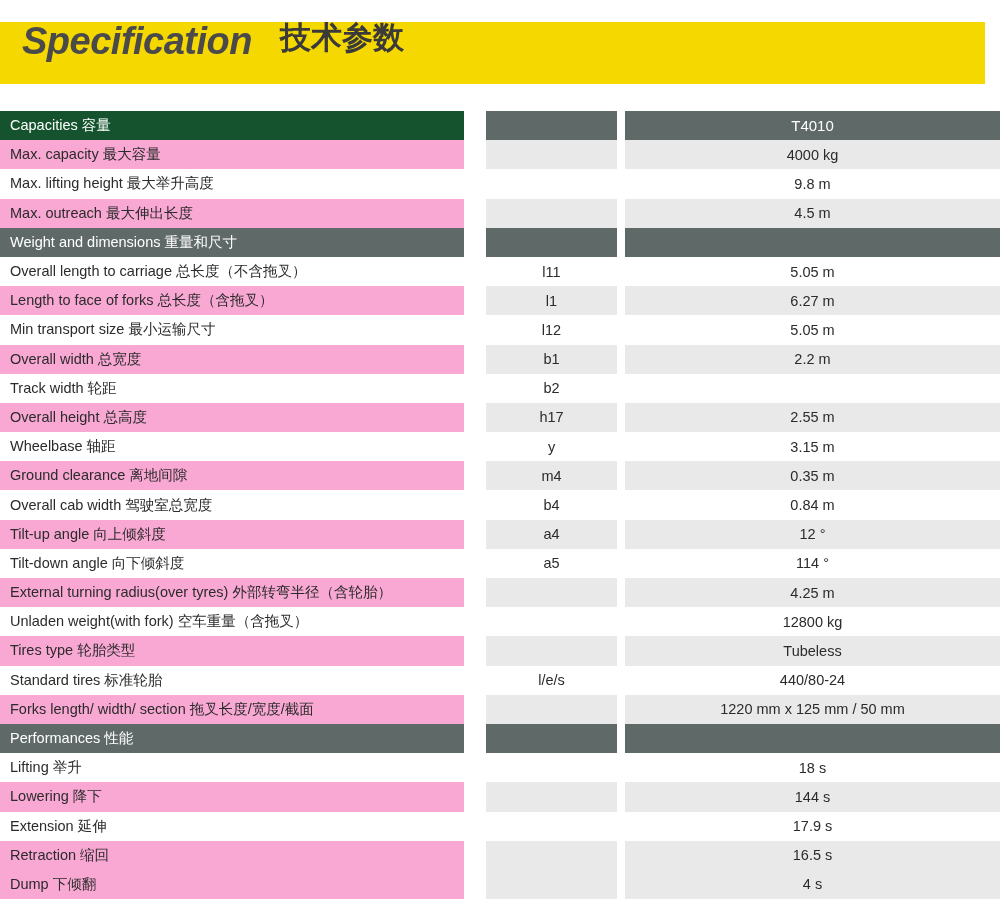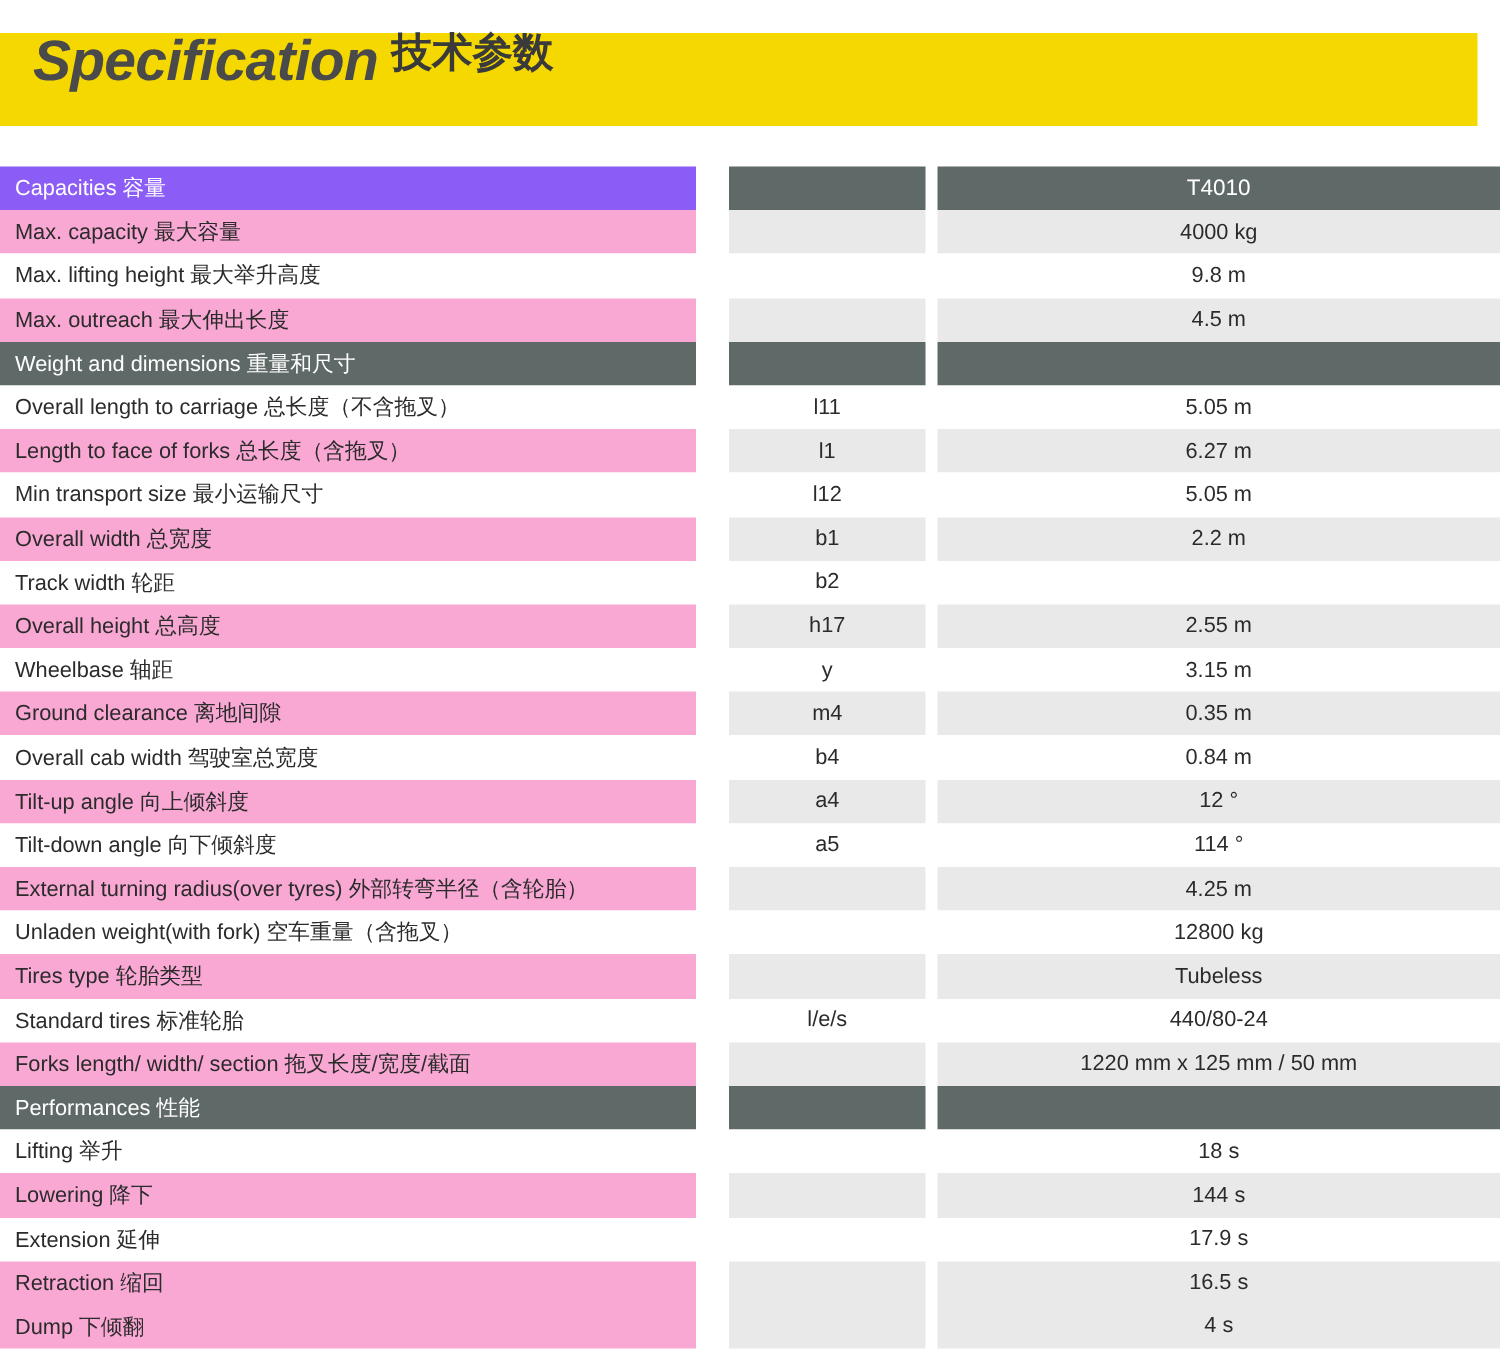--- a/index.html
+++ b/index.html
@@ -33,24 +33,24 @@
   }
   .banner-title {
     font-size: 38px;
     font-weight: bold;
     font-style: italic;
     color: #4a4a4a;
     letter-spacing: -0.5px;
     line-height: 1;
   }
   .banner-title-cn {
-    font-size: 27px;
+    font-size: 31px;
     font-weight: bold;
     color: #3a3a3a;
-    margin-left: 9px;
+    margin-left: 28px;
     line-height: 1;
   }
 
   
   .spec-table {
     position: absolute;
     left: 0;
     top: 111px;
     width: 1000px;
   }
@@ -95,21 +95,21 @@
     background: #5f6a68;
     color: #ffffff;
   }
   .row.section .c-label { font-size: 14.5px; }
   .row.head .c-val {
     background: #5f6a68;
     color: #ffffff;
     font-size: 15px;
   }
   .row.head .c-label {
-    background: #8b5cf6;
+    background: #14532d;
     color: #ffffff;
   }
   .row.head .c-sym {
     background: #5f6a68;
   }
 </style>
 </head>
 <body>
 
 <div class="page">

